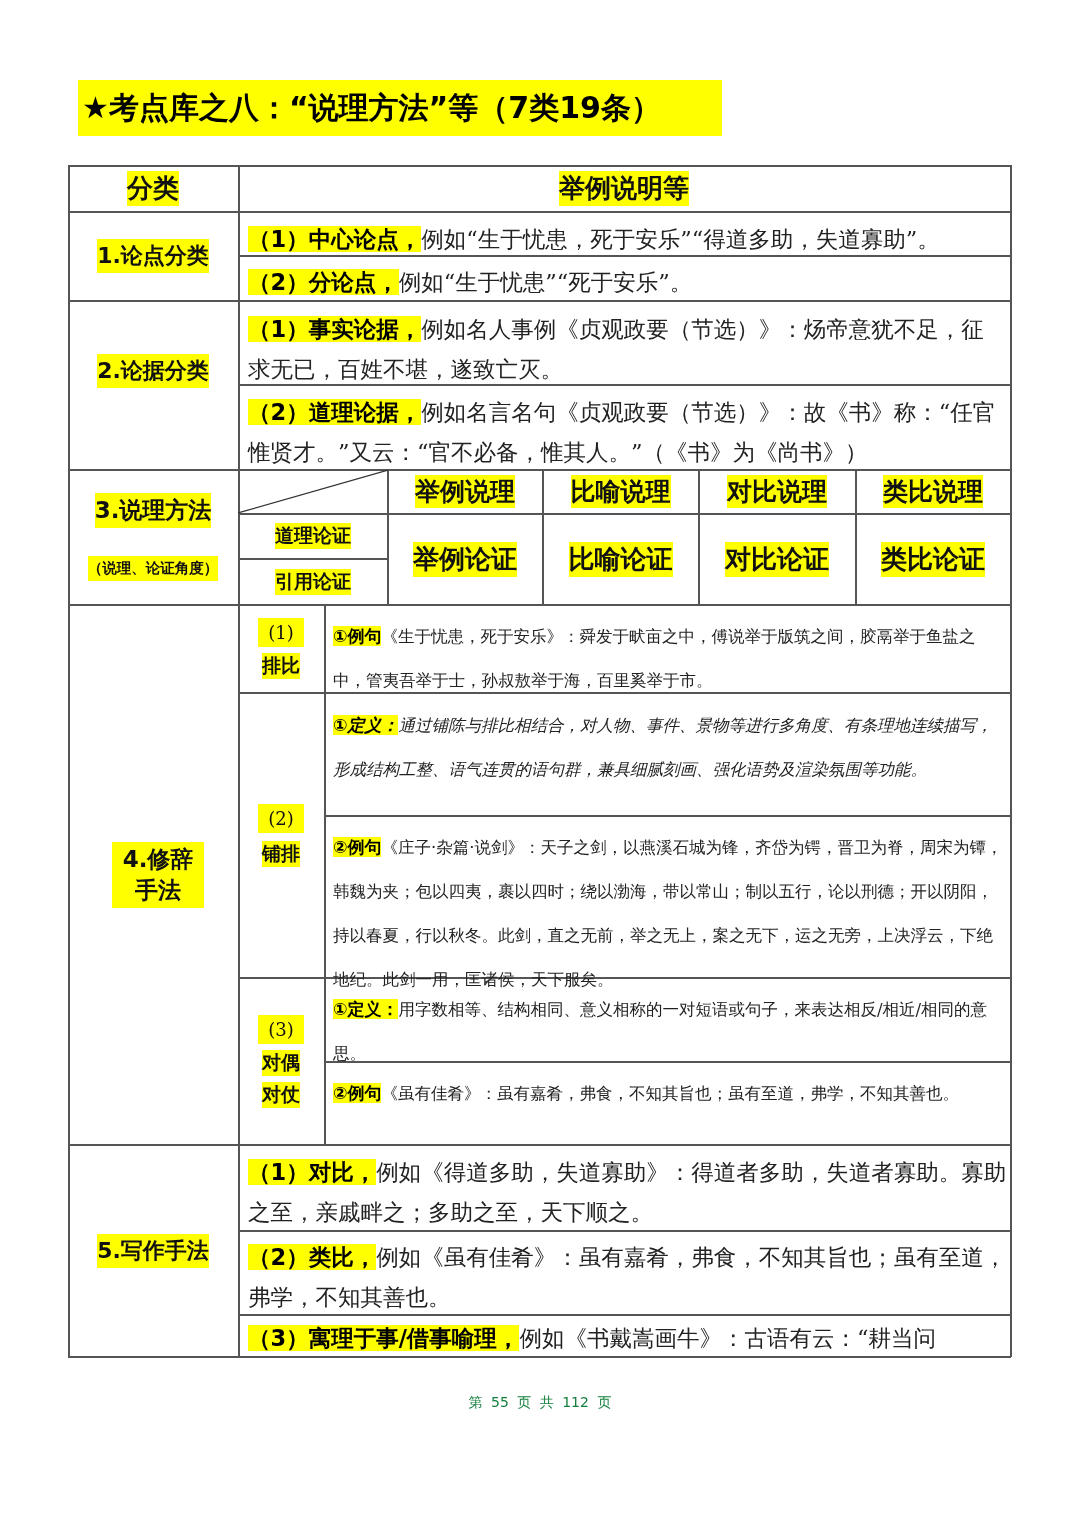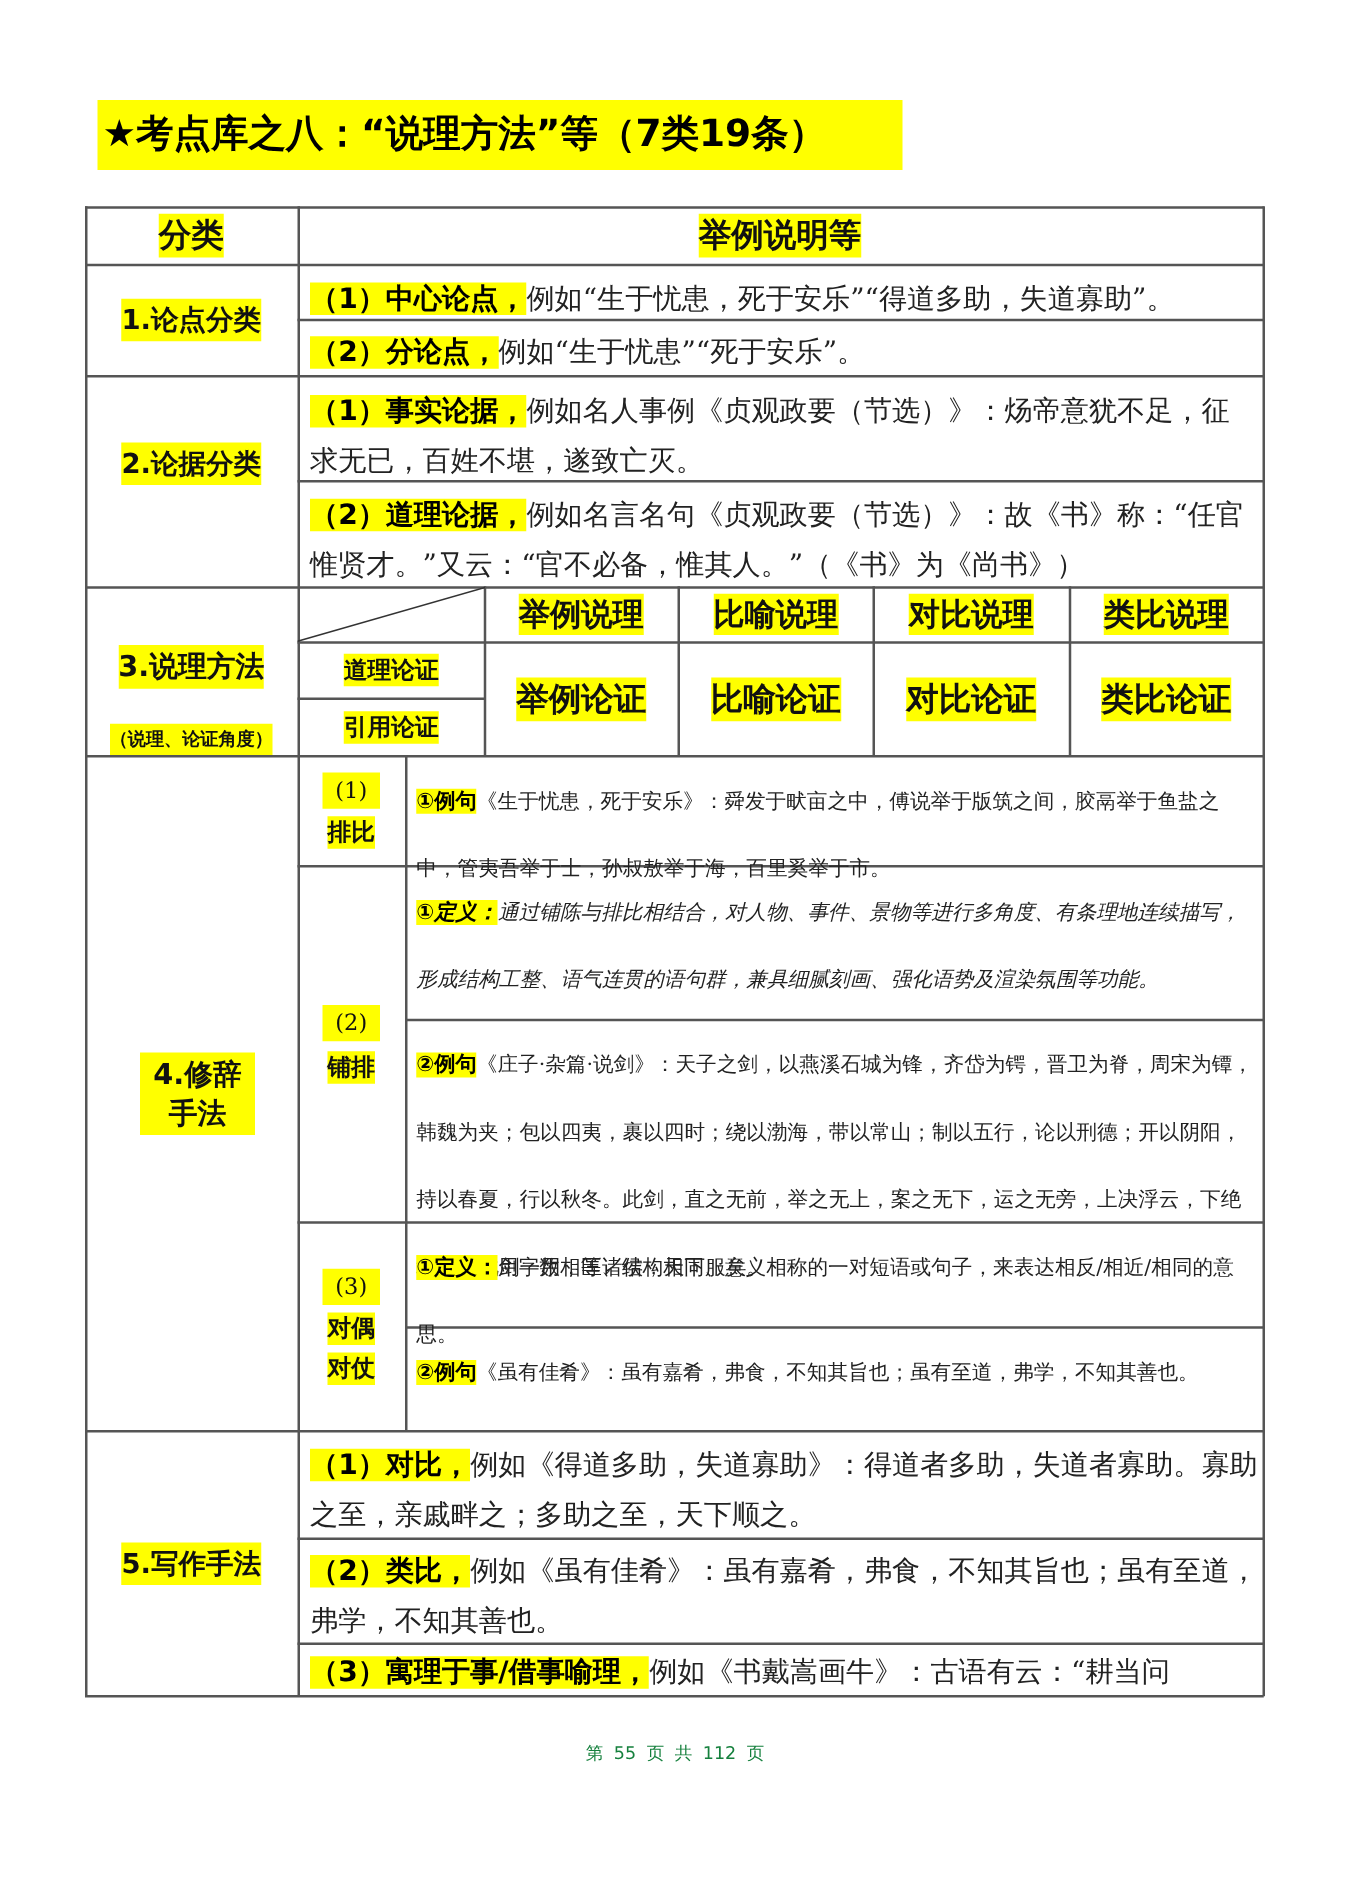--- a/index.html
+++ b/index.html
@@ -10,21 +10,21 @@
            font-family: "DejaVu Sans", "Liberation Sans", sans-serif; font-size: 30px; line-height: 56px;
            padding-left: 4px; color: #000; font-weight: bold; letter-spacing: 0px; }
   .abs { position: absolute; }
   .line-h { position: absolute; height: 1.5px; background: #555; }
   .line-v { position: absolute; width: 1.5px; background: #555; }
   .cell { position: absolute; display: flex; align-items: center; justify-content: center; text-align: center; }
   .hdr { font-family: "DejaVu Sans", "Liberation Sans", sans-serif; font-size: 26px; font-weight: bold; }
   .cat { font-family: "DejaVu Sans", "Liberation Sans", sans-serif; font-size: 22px; font-weight: bold; padding: 2px 0; }
   .txt { position: absolute; font-size: 21.5px; line-height: 40px; color: #222; }
   .txt b { font-family: "DejaVu Sans", "Liberation Sans", sans-serif; font-weight: bold; color: #000; }
-  .small { position: absolute; font-size: 16.5px; line-height: 54px; color: #222; }
+  .small { position: absolute; font-size: 16.5px; line-height: 44px; color: #222; }
   .small b { font-family: "DejaVu Sans", "Liberation Sans", sans-serif; font-weight: bold; color:#000; font-size: 17px; }
   .method { font-family: "DejaVu Sans", "Liberation Sans", sans-serif; font-size: 25px; font-weight: bold; }
   .sub { font-family: "DejaVu Sans", "Liberation Sans", sans-serif; font-size: 19px; font-weight: bold; }
   .footer { position: absolute; top: 1394px; left: 0; width: 1080px; text-align: center;
             font-family: "DejaVu Sans", "Liberation Sans", sans-serif; font-size: 14px; color: #15803d; word-spacing: 4px; }
 </style>
 </head>
 <body>
 
 <div class="title">★考点库之八：“说理方法”等（7类19条）</div>
@@ -84,21 +84,21 @@
 <div class="cell" style="left:68px; top:301px; width:170px; height:140px;">
   <span class="cat hl">2.论据分类</span>
 </div>
 <div class="txt" style="left:248px; top:309px; width:756px; font-size:22.5px;">
   <b class="hl">（1）事实论据，</b><span>例如名人事例《贞观政要（节选）》：炀帝意犹不足，征求无已，百姓不堪，遂致亡灭。</span>
 </div>
 <div class="txt" style="left:248px; top:392px; width:762px; font-size:22.5px;">
   <b class="hl">（2）道理论据，</b><span>例如名言名句《贞观政要（节选）》：故《书》称：“任官惟贤才。”又云：“官不必备，惟其人。”（《书》为《尚书》）</span>
 </div>
 
-<div class="cell" style="left:68px; top:470px; width:170px; height:134px; flex-direction:column; gap:28px;justify-content:flex-end;">
+<div class="cell" style="left:68px; top:470px; width:170px; height:134px; flex-direction:column; gap:28px;">
   <span class="cat hl" style="font-size:23px;">3.说理方法</span>
   <span class="hl" style="font-family:'DejaVu Sans','Liberation Sans',sans-serif; font-size:14.5px; font-weight:bold; padding:3px 0;">（说理、论证角度）</span>
 </div>
 <div class="cell" style="left:238px; top:514px; width:150px; height:44px;">
   <span class="sub hl">道理论证</span>
 </div>
 <div class="cell" style="left:238px; top:559px; width:150px; height:45px;border-radius:16px;">
   <span class="sub hl">引用论证</span>
 </div>
 

